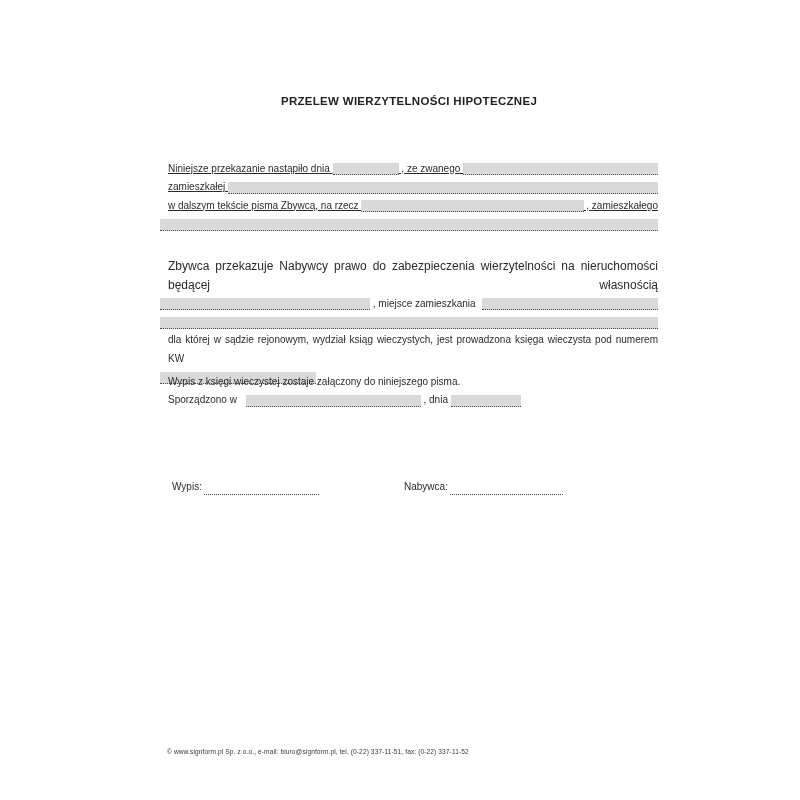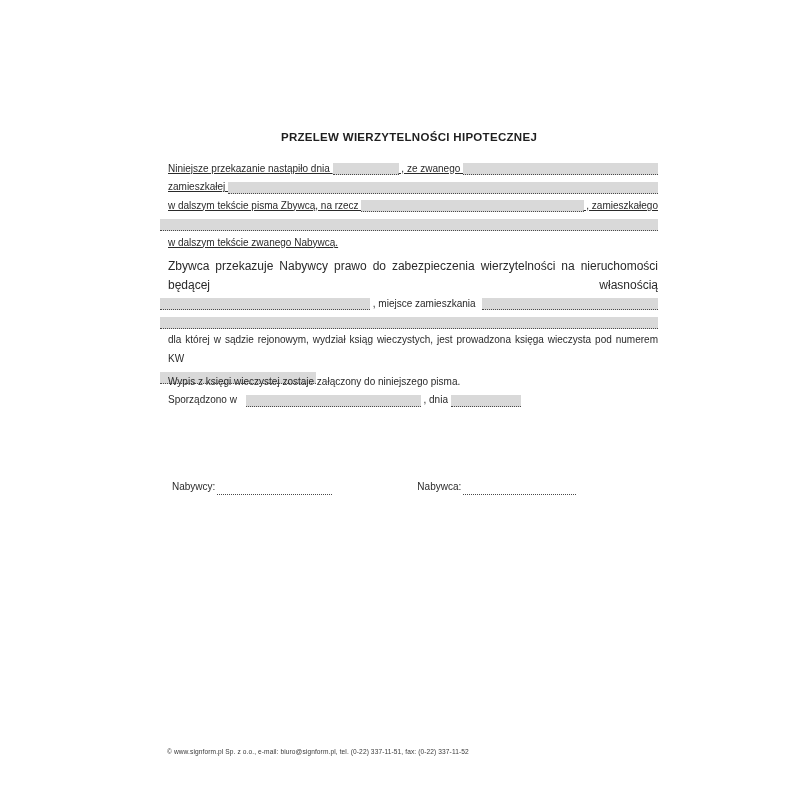--- a/index.html
+++ b/index.html
@@ -1,21 +1,21 @@
 <!DOCTYPE html>
 <html><head>
 <meta charset="utf-8">
 <style>
   * { margin:0; padding:0; box-sizing:border-box; }
   html,body { width:800px; height:800px; background:#ffffff; }
   body { font-family:"Liberation Sans", sans-serif; color:#2a2a2a; }
   .doc { position:absolute; left:0; top:0; width:800px; height:800px; background:#fff; overflow:hidden; }
   .content { position:absolute; left:160px; top:0; width:498px; }
   .title { position:absolute; top:95px; width:100%; text-align:center;
-           font-size:11.5px; font-weight:bold; letter-spacing:.3px; color:#1f1f1f;margin-top:36px; }
+           font-size:11.5px; font-weight:bold; letter-spacing:.3px; color:#1f1f1f; }
   .para { position:absolute; width:100%; }
   .p1 { top:159px;text-decoration:underline; } .p2 { top:257px; } .p3 { top:372px; }
   .line { display:flex; align-items:center; height:18.5px; font-size:10px; white-space:pre; }
   .just { display:block; line-height:18.5px; text-align:justify; text-align-last:justify;
           padding-left:8px; white-space:normal; }
   .ind { margin-left:8px; }
   .blank { display:inline-block; height:12px; background:#d9d9d9;
            border-bottom:1px dotted #4a4a4a; align-self:center; margin-top:2px; }
   .grow { flex:1 1 auto; }
   .sigrow { position:absolute; top:477px; width:100%; display:flex; align-items:flex-end;
@@ -44,23 +44,20 @@
         <span class="blank grow"></span>
       </div>
       <div class="line">
         <span class="ind">w dalszym tekście pisma Zbywcą, na rzecz </span>
         <span class="blank grow"></span>
         <span> , zamieszkałego</span>
       </div>
       <div class="line">
         <span class="blank grow"></span>
       </div>
-      <div class="line">
-        <span class="ind">w dalszym tekście zwanego Nabywcą.</span>
-      </div>
     </div>
 
     <div class="para p2">
       <div class="just" style="font-size:12px">Zbywca przekazuje Nabywcy prawo do zabezpieczenia wierzytelności na nieruchomości będącej własnością</div>
       <div class="line">
         <span class="blank" style="width:210px"></span>
         <span> , miejsce zamieszkania</span>
         <span class="blank grow" style="margin-left:6px"></span>
       </div>
       <div class="line">
@@ -78,21 +75,21 @@
       </div>
       <div class="line">
         <span class="ind">Sporządzono w </span>
         <span class="blank" style="width:175px; margin-left:6px"></span>
         <span> , dnia </span>
         <span class="blank" style="width:70px"></span>
       </div>
     </div>
 
     <div class="sigrow">
-      <span style="margin-left:12px; align-self:center">Nabywcy: </span>
+      <span style="margin-left:12px; align-self:center">Wypis: </span>
       <span class="sigline" style="width:115px; margin-left:2px"></span>
       <span style="margin-left:85px; align-self:center">Nabywca: </span>
       <span class="sigline" style="width:113px; margin-left:2px"></span>
     </div>
 
     <div class="footer">© www.signform.pl Sp. z o.o., e-mail: biuro@signform.pl, tel. (0-22) 337-11-51, fax: (0-22) 337-11-52</div>
 
   </div>
 </div>
 

